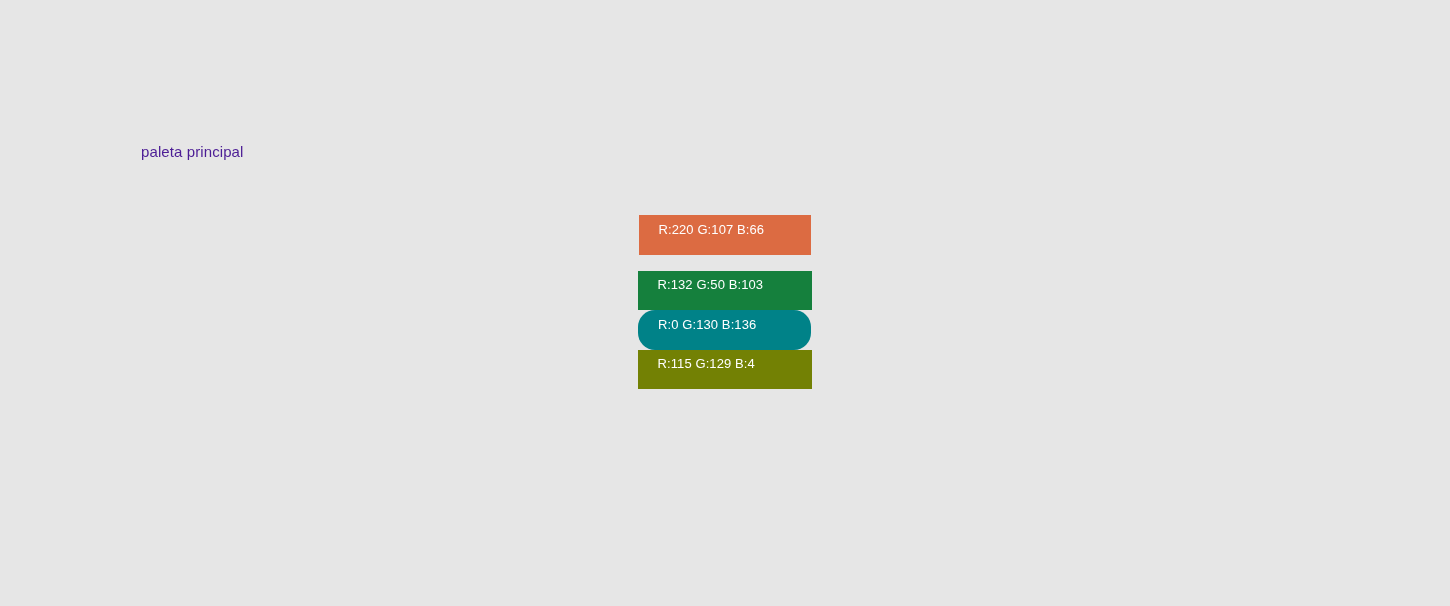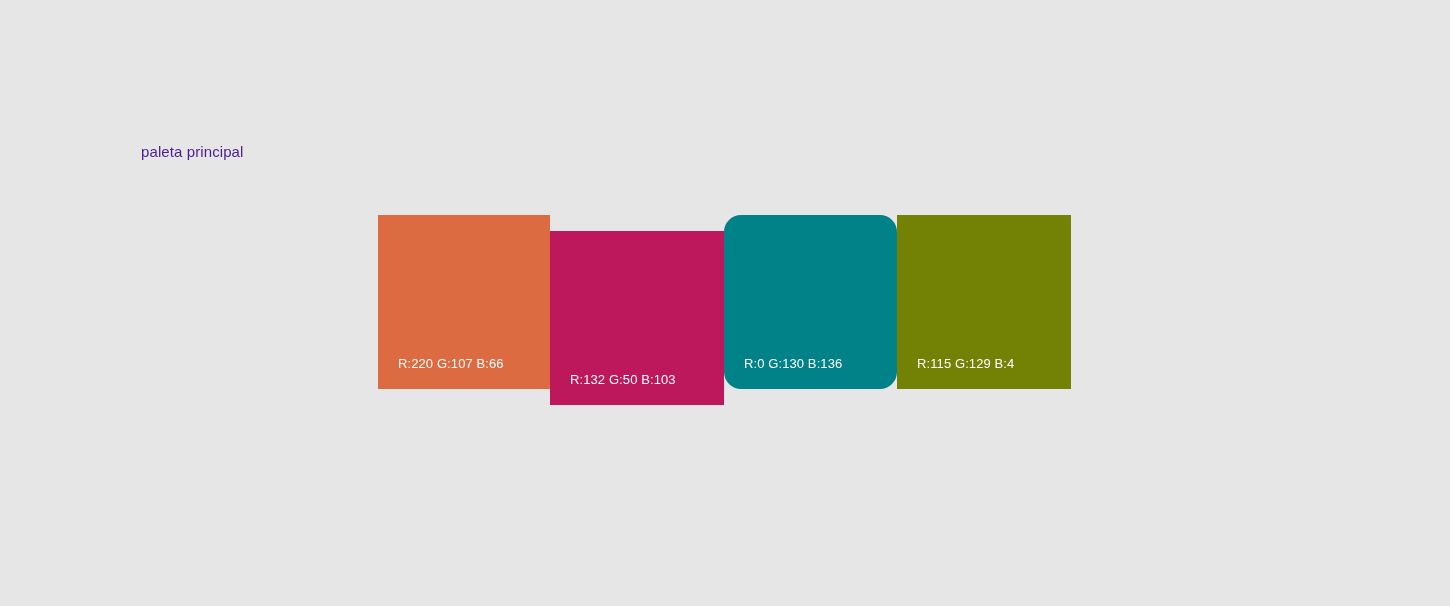--- a/index.html
+++ b/index.html
@@ -28,22 +28,22 @@
     letter-spacing: 0.1px;
     white-space: nowrap;
   }
   #palette-strip {
     position: absolute;
     left: 378px;
     top: 215px;
     width: 693px;
     height: 174px;
     display: flex;
-    flex-direction: row;
-    align-items: flex-start;
+    flex-direction: column;
+    align-items: center;
   }
   .swatch {
     position: relative;
     height: 100%;
     display: flex;
     align-items: flex-end;
     box-sizing: border-box;
   }
   .swatch-0 { width: 172px; }
   .swatch-1 { width: 174px; }
@@ -64,21 +64,21 @@
 <div id="palette-page">
 
   <div id="palette-title">paleta principal</div>
 
   <div id="palette-strip">
 
     <div class="swatch swatch-0" style="background-color: rgb(220, 107, 66);">
       <span class="swatch-label" style="color: rgb(255, 255, 255);">R:220 G:107 B:66</span>
     </div>
 
-    <div class="swatch swatch-1" style="background-color: #be185d; margin-top: 16px;">
+    <div class="swatch swatch-1" style="background-color: #15803d; margin-top: 16px;">
       <span class="swatch-label" style="color: rgb(255, 255, 255);">R:132 G:50 B:103</span>
     </div>
 
     <div class="swatch swatch-2" style="background-color: rgb(0, 130, 136); border-radius: 17px;">
       <span class="swatch-label" style="color: rgb(255, 255, 255);">R:0 G:130 B:136</span>
     </div>
 
     <div class="swatch swatch-3" style="background-color: rgb(115, 129, 4);">
       <span class="swatch-label" style="color: rgb(255, 255, 255);">R:115 G:129 B:4</span>
     </div>

